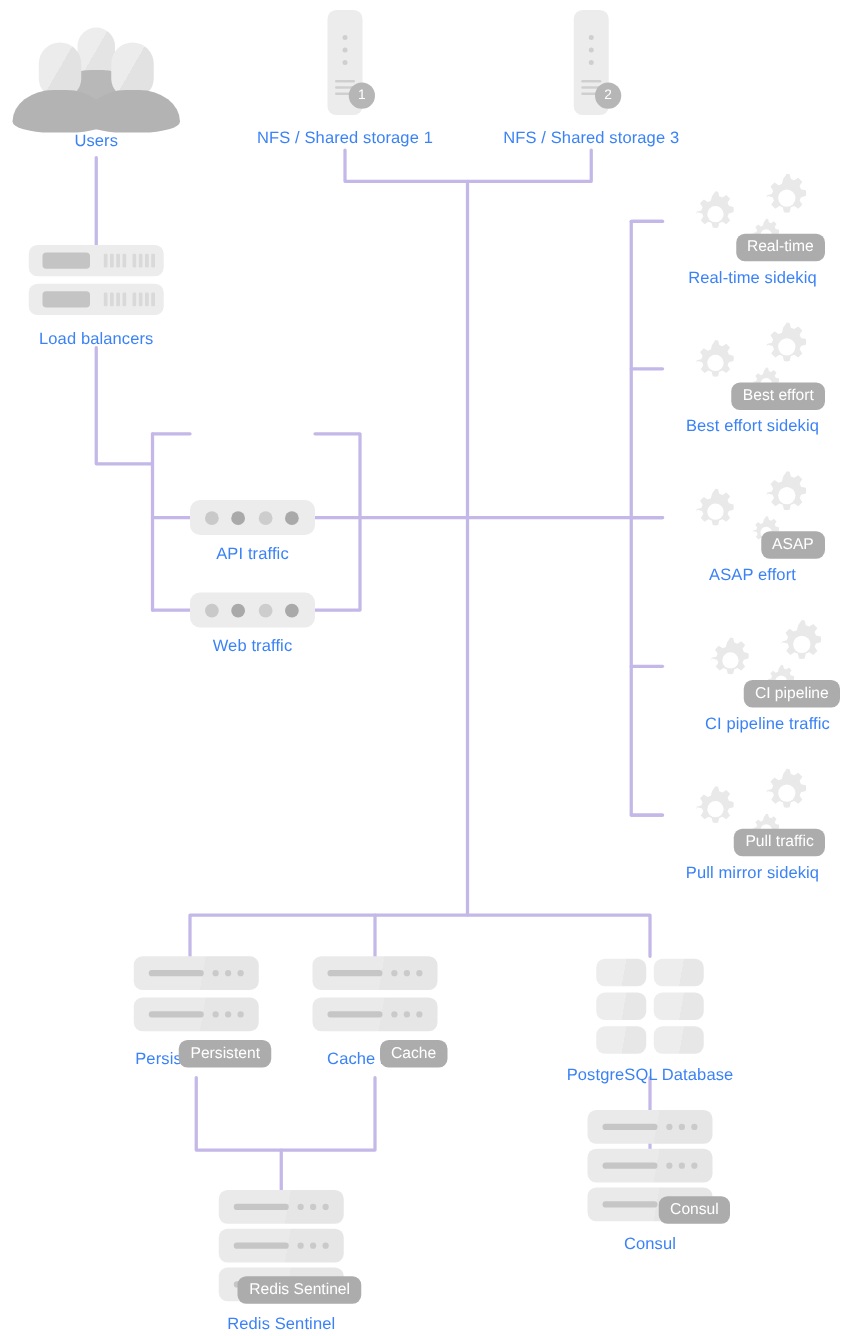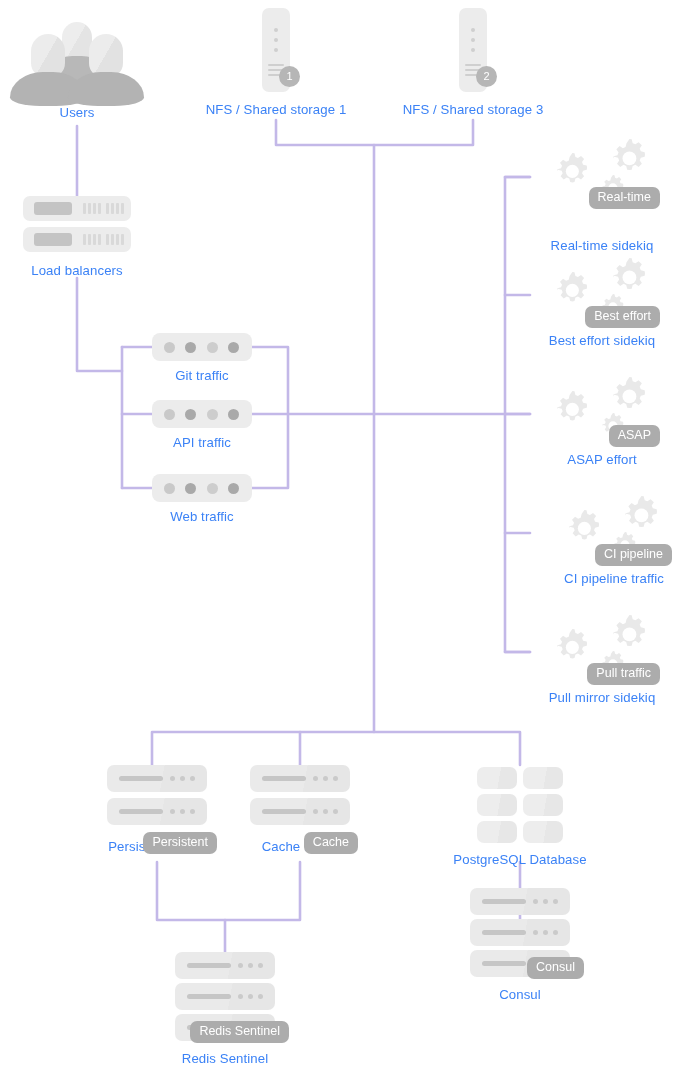--- a/index.html
+++ b/index.html
@@ -213,29 +213,20 @@
             <i></i>
             <i></i>
             <i></i>
             <i></i>
           </div>
       </div>
     </div>
     <div class="caption">Load balancers</div>
   </div>
 
-  <div class="node" style="left:152px;top:333px;width:100px;">
-    <div class="traffic">
-        <i></i>
-        <i></i>
-        <i></i>
-        <i></i>
-      </div>
-    <div class="caption">Git traffic</div>
-  </div>
 
   <div class="node" style="left:152px;top:400px;width:100px;">
     <div class="traffic">
         <i></i>
         <i></i>
         <i></i>
         <i></i>
       </div>
     <div class="caption">API traffic</div>
   </div>
@@ -243,21 +234,21 @@
   <div class="node" style="left:152px;top:474px;width:100px;">
     <div class="traffic">
         <i></i>
         <i></i>
         <i></i>
         <i></i>
       </div>
     <div class="caption">Web traffic</div>
   </div>
 
-  <div class="node" style="left:548px;top:135px;width:108px;gap:24px;">
+  <div class="node" style="left:548px;top:135px;width:108px;">
     <div class="icon gears">
       <svg width="108" height="72" viewBox="0 0 108 72" fill="#e9e9e9">
         <g transform="translate(62,4) scale(1.08)">
           <path d="M18 0l2.1.3.9 3.6 2.5 1 3-2 3 3-2 3 1 2.5 3.6.9.3 2.1-.3 2.1-3.6.9-1 2.5 2 3-3 3-3-2-2.5 1-.9 3.6-2.1.3-2.1-.3-.9-3.6-2.5-1-3 2-3-3 2-3-1-2.5-3.6-.9L3 18l.3-2.1 3.6-.9 1-2.5-2-3 3-3 3 2 2.5-1 .9-3.6z"></path>
           <circle cx="18" cy="18" r="6.4" fill="#ffffff"></circle>
         </g>
         <g transform="translate(6,18) scale(1.02)">
           <path d="M18 0l2.1.3.9 3.6 2.5 1 3-2 3 3-2 3 1 2.5 3.6.9.3 2.1-.3 2.1-3.6.9-1 2.5 2 3-3 3-3-2-2.5 1-.9 3.6-2.1.3-2.1-.3-.9-3.6-2.5-1-3 2-3-3 2-3-1-2.5-3.6-.9L3 18l.3-2.1 3.6-.9 1-2.5-2-3 3-3 3 2 2.5-1 .9-3.6z"></path>
           <circle cx="18" cy="18" r="6.4" fill="#ffffff"></circle>
         </g>

